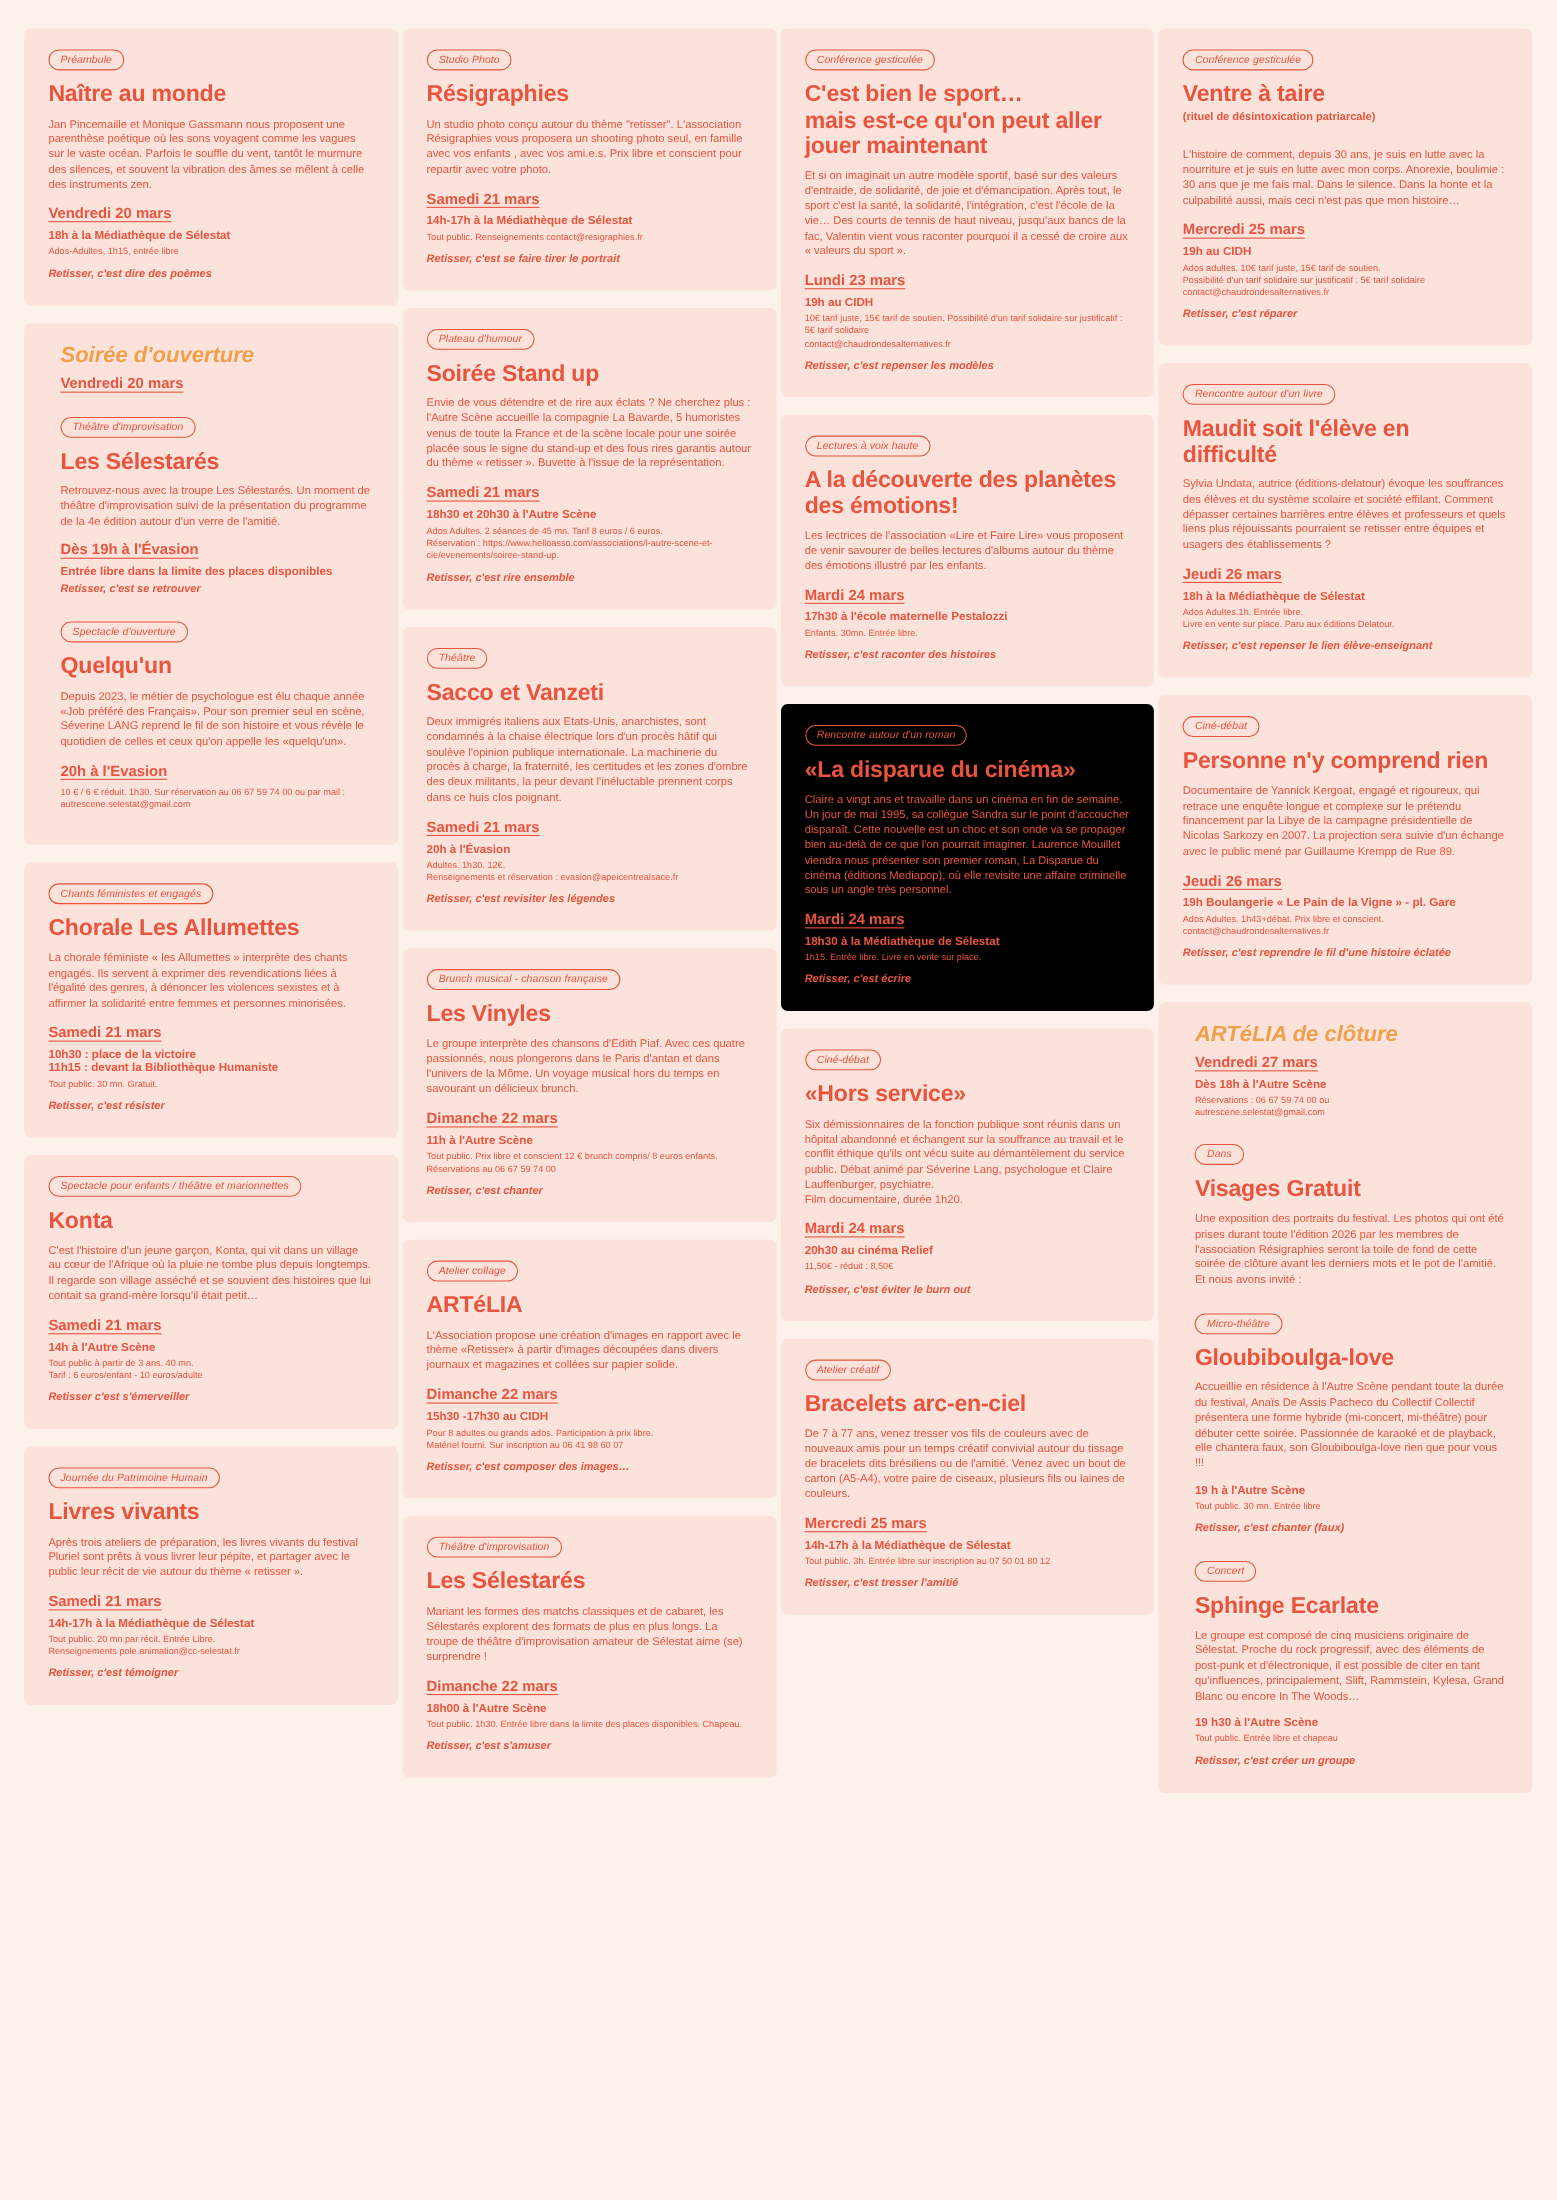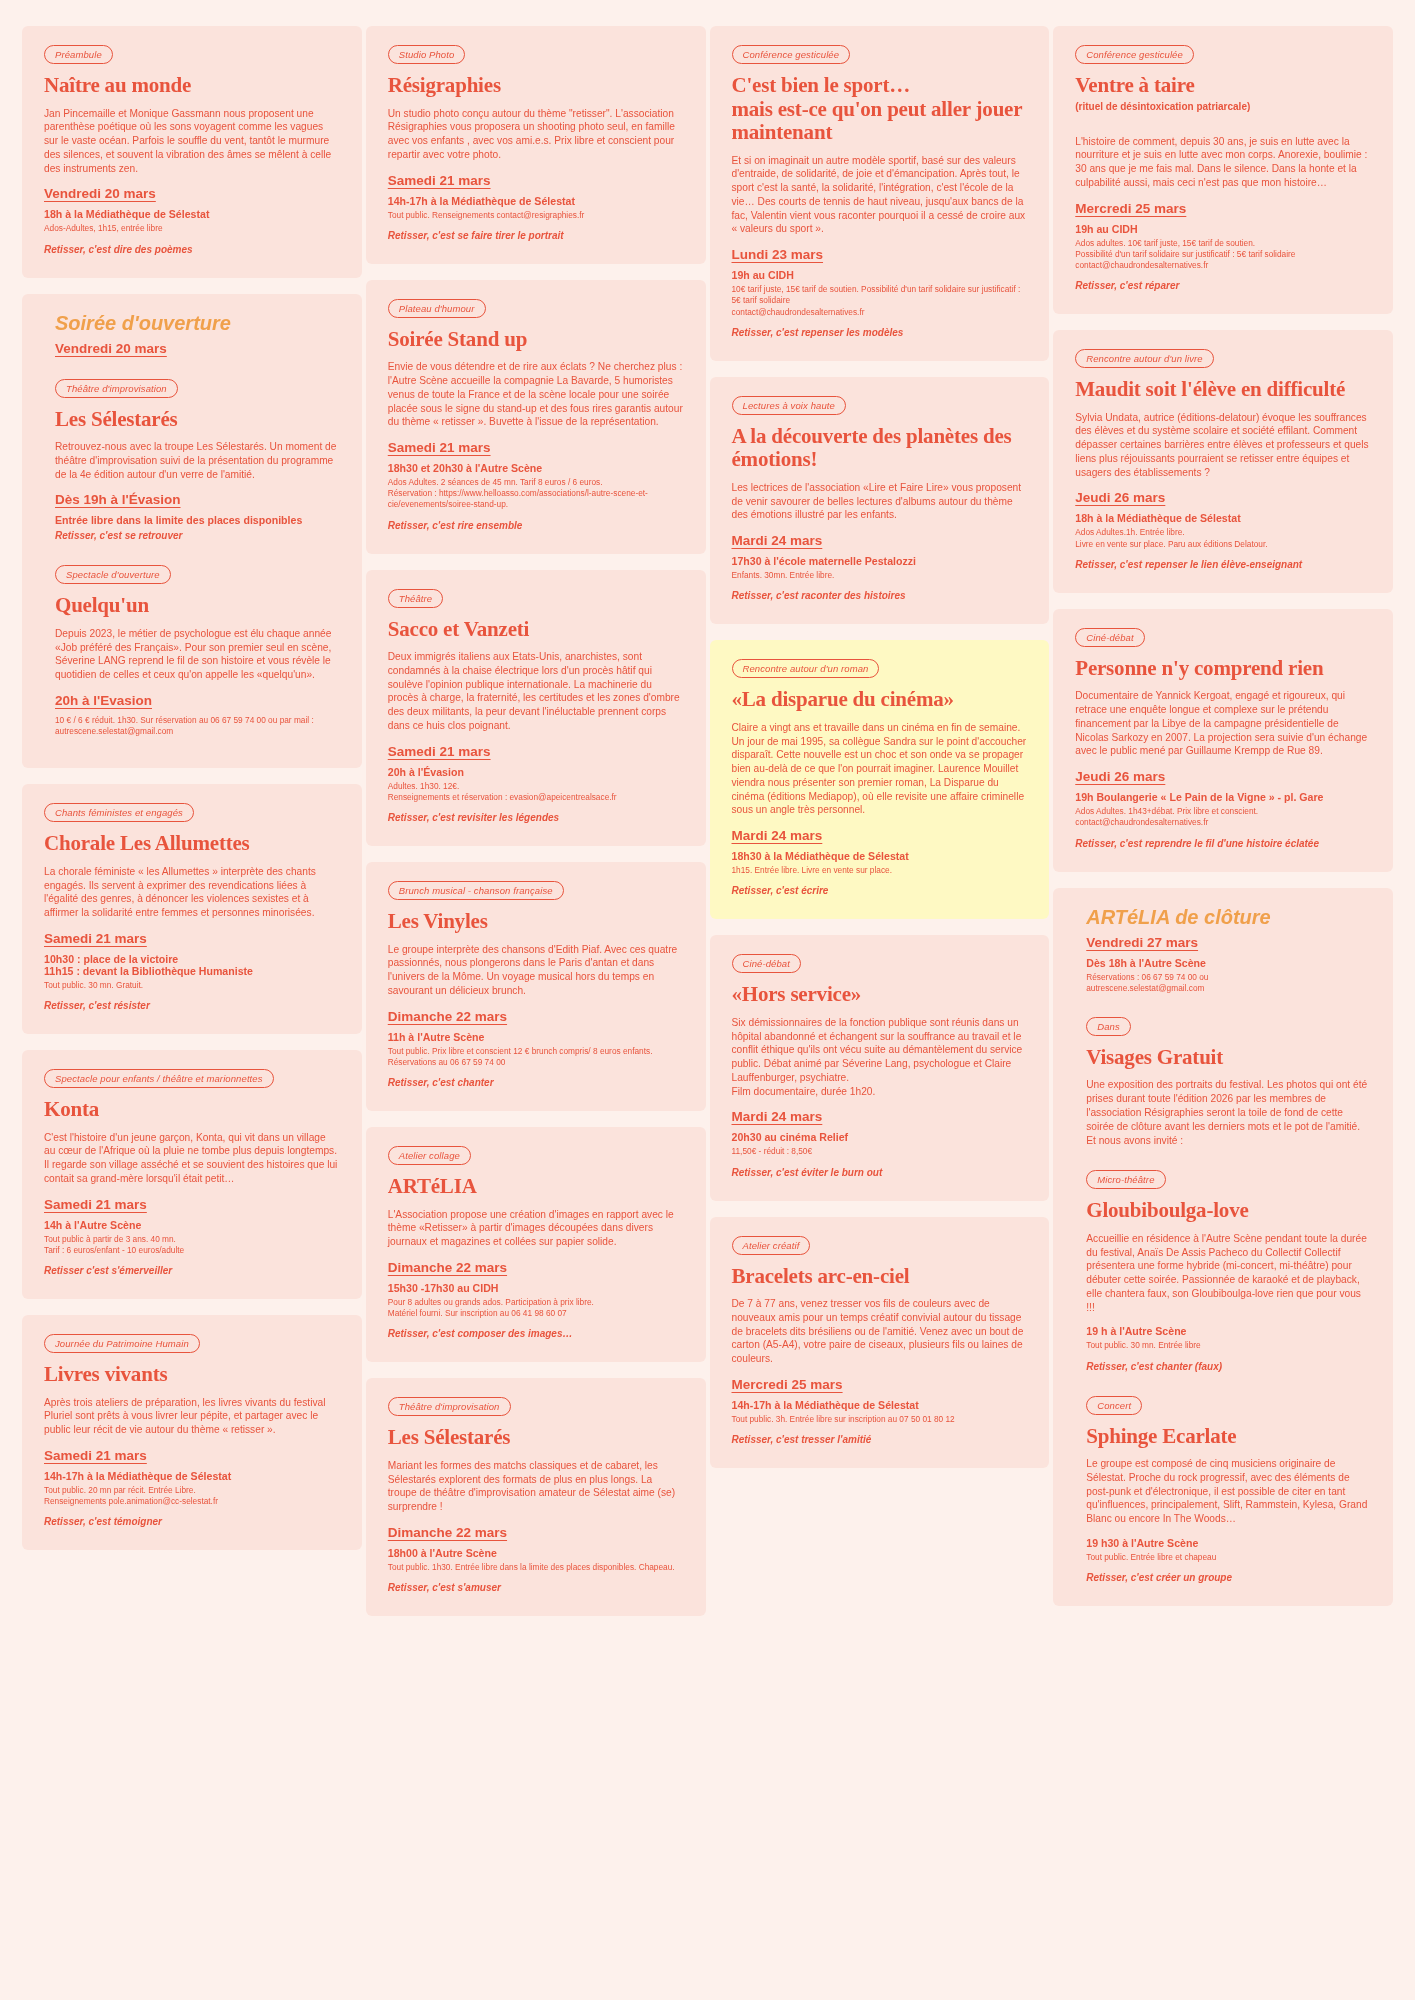--- a/index.html
+++ b/index.html
@@ -42,21 +42,20 @@
     white-space: nowrap;
     letter-spacing: .1px;
   }
   .title {
     color: #e8543d;
     font-size: 21px;
     font-weight: bold;
     line-height: 1.12;
     margin: 0 0 9px 0;
     letter-spacing: -.2px;
-    font-family: Liberation Serif, serif;
   }
   .subtitle {
     color: #e8543d;
     font-size: 10px;
     font-weight: bold;
     margin: -6px 0 23px 0;
   }
   .body {
     color: #e8543d;
     font-size: 10.2px;
@@ -92,21 +91,21 @@
     margin: 4px 0 0 0;
     line-height: 1.2;
   }
   .section-head {
     color: #f0a04b;
     font-size: 20px;
     font-weight: bold;
     font-style: italic;
     margin: 0 0 6px 0;
   }
-  .highlight { background: #fef9c3; }
+  .highlight { background: #000000; }
   .grp { background: #fbe3dc; border-radius: 6px; padding: 18px 22px 22px 33px; }
   .grp .sub { margin-top: 22px; }
 </style>
 </head>
 <body>
 
 <div class="grid" id="grid">
     <div class="col">
       <div class="card"><div class="tag">Préambule</div><h2 class="title">Naître au monde</h2><p class="body">Jan Pincemaille et Monique Gassmann nous proposent une parenthèse poétique où les sons voyagent comme les vagues sur le vaste océan. Parfois le souffle du vent, tantôt le murmure des silences, et souvent la vibration des âmes se mêlent à celle des instruments zen.</p><a class="date">Vendredi 20 mars</a><div class="place">18h à la Médiathèque de Sélestat</div><div class="meta">Ados-Adultes, 1h15, entrée libre</div><div class="slogan">Retisser, c'est dire des poèmes</div></div>
       <div class="grp">

